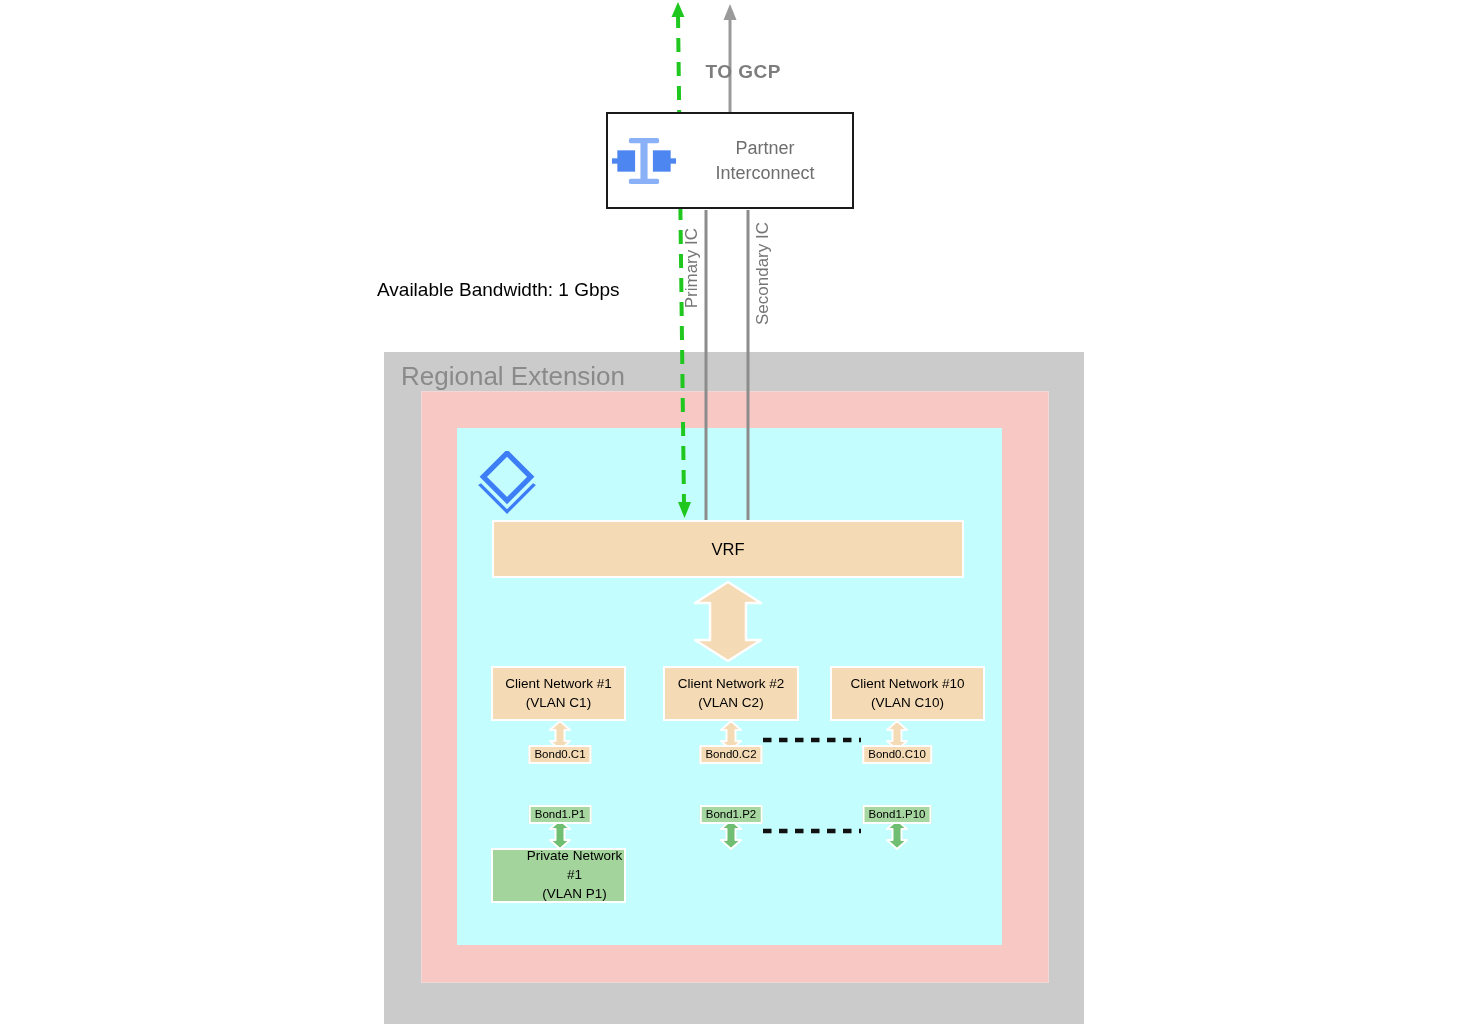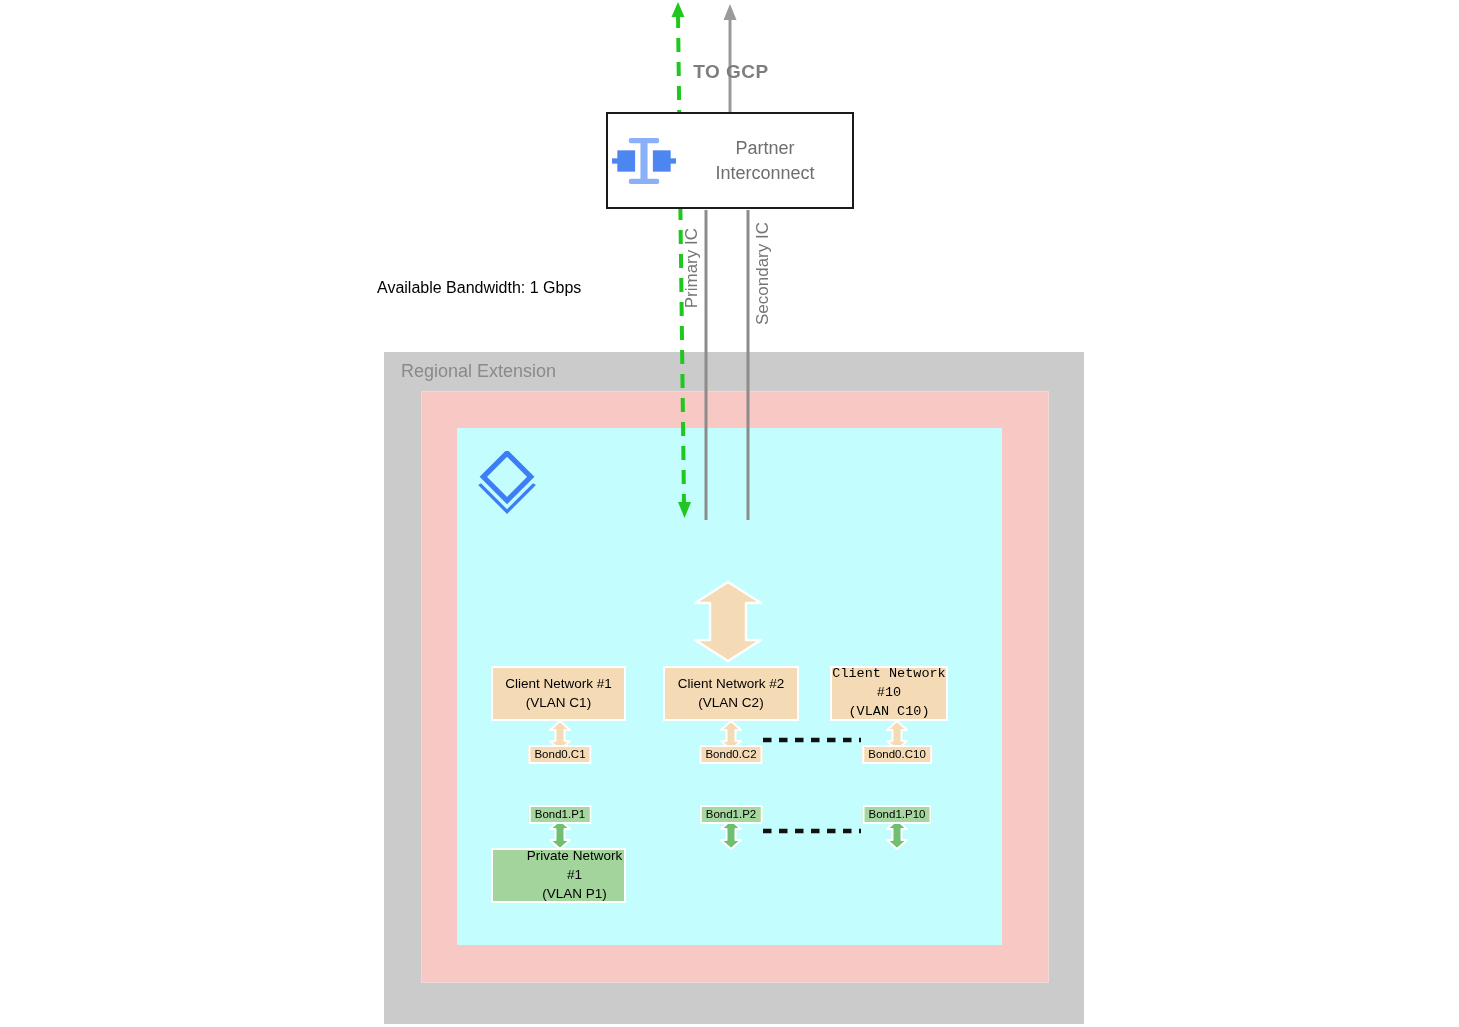--- a/index.html
+++ b/index.html
@@ -7,49 +7,49 @@
   #stage { position:relative; width:1459px; height:1027px; background:#fff; overflow:hidden; }
 
   
   .bg-layer { z-index:1; }
   #connectors { position:absolute; left:0; top:0; z-index:2; pointer-events:none; }
   .fg { z-index:3; }
   .toplbl { z-index:5; }
 
   
   #gray-box { position:absolute; left:384px; top:352px; width:700px; height:672px; background:#CBCBCB; }
-  #gray-box-label { position:absolute; left:17px; top:9px; font-size:18px; color:#8A8A8A; }
+  #gray-box-label { position:absolute; left:17px; top:9px; font-size:26px; color:#8A8A8A; }
   #pink-box { position:absolute; left:37px; top:39px; width:628px; height:592px; background:#F7C8C4; border:1px solid #EFD8D6; }
   #cyan-box { position:absolute; left:35px; top:36px; width:545px; height:517px; background:#C3FDFD; }
 
   
-  #to-gcp { position:absolute; left:681px; top:61px; width:100px; text-align:center;
+  #to-gcp { position:absolute; left:681px; top:61px; width:100px; text-align:right;
             font-size:19px; font-weight:bold; color:#7D7D7D; letter-spacing:0.5px; position:absolute; }
   #pi-box { position:absolute; left:606px; top:112px; width:248px; height:97px; background:#fff;
             border:2px solid #1A1A1A; display:flex; align-items:center; gap:16px; padding-left:4px; }
   #pi-text { font-size:18px; color:#6E6E6E; text-align:center; line-height:1.38; flex:1; padding-right:14px; }
   .vlabel { position:absolute; writing-mode:vertical-rl; transform:rotate(180deg);
             font-size:17px; color:#757575; white-space:nowrap; }
   #primary-ic  { left:682px; top:228px; }
   #secondary-ic{ left:753px; top:222px; }
-  #bandwidth { position:absolute; left:377px; top:279px; font-size:16px; color:#000; }
+  #bandwidth { position:absolute; left:377px; top:279px; font-size:19px; color:#000; }
 
   
   #layers-icon { position:absolute; left:475px; top:451px; }
   #vrf-box { position:absolute; left:492px; top:520px; width:472px; height:58px; background:#F5DBB5;
              border:2px solid #FEFEFE; display:flex; align-items:center; justify-content:center;
              font-size:16.5px; color:#000; }
   .net-box { position:absolute; border:2px solid #FEFEFE; display:flex; flex-direction:column;
              align-items:center; justify-content:center; text-align:center;
              font-size:13.5px; line-height:1.4; color:#000; }
   .client { background:#F5DBB5; }
   .private { background:#A2D49C; }
   #client-1 { left:491px; top:666px; width:135px; height:55px; }
   #client-2 { left:663px; top:666px; width:136px; height:55px; }
-  #client-3 { left:830px; top:666px; width:118px; height:55px;font-family:Liberation Mono, monospace; }
+  #client-3 { left:830px; top:666px; width:155px; height:55px; }
   #private-1 { left:491px; top:848px; width:135px; height:55px;padding-left:32px; }
   #private-2 { left:661px; top:848px; width:136px; height:55px; }
   #private-3 { left:829px; top:845px; width:136px; height:62px; }
 
   #bms-ellipse { position:absolute; left:492px; top:758px; width:472px; height:50px; background:#C4B9F3;
                  border-radius:50%; display:flex; align-items:center; justify-content:center;
                  font-size:18px; color:#000; }
 
   .bond { position:absolute; transform:translateX(-50%); border:2px solid #FEFEFE;
           font-size:11.5px; color:#000; padding:1px 4px 2px 4px; white-space:nowrap; }
@@ -123,20 +123,23 @@
   <div id="secondary-ic" class="vlabel fg">Secondary IC</div>
 
   <div id="bandwidth" class="fg">Available Bandwidth: 1 Gbps</div>
 
   <svg id="layers-icon" class="fg" width="62" height="64" viewBox="0 0 60 62">
     <polygon points="3,33 31,61 59,33 51,28 31,48 11,28" fill="#3D7DF5"></polygon>
     <polygon points="31,2 54,25 31,48 8,25" fill="#C3FDFD" stroke="#C3FDFD" stroke-width="12" stroke-linejoin="miter"></polygon>
     <polygon points="31,2 54,25 31,48 8,25" fill="#C3FDFD" stroke="#3D7DF5" stroke-width="5" stroke-linejoin="miter"></polygon>
   </svg>
 
+  <div id="vrf-box" class="fg">
+    <span>VRF</span>
+  </div>
 
   <div id="client-1" class="net-box client fg">
     <div>Client Network #1</div>
     <div>(VLAN C1)</div>
   </div>
   <div id="client-2" class="net-box client fg">
     <div>Client Network #2</div>
     <div>(VLAN C2)</div>
   </div>
   <div id="client-3" class="net-box client fg">

